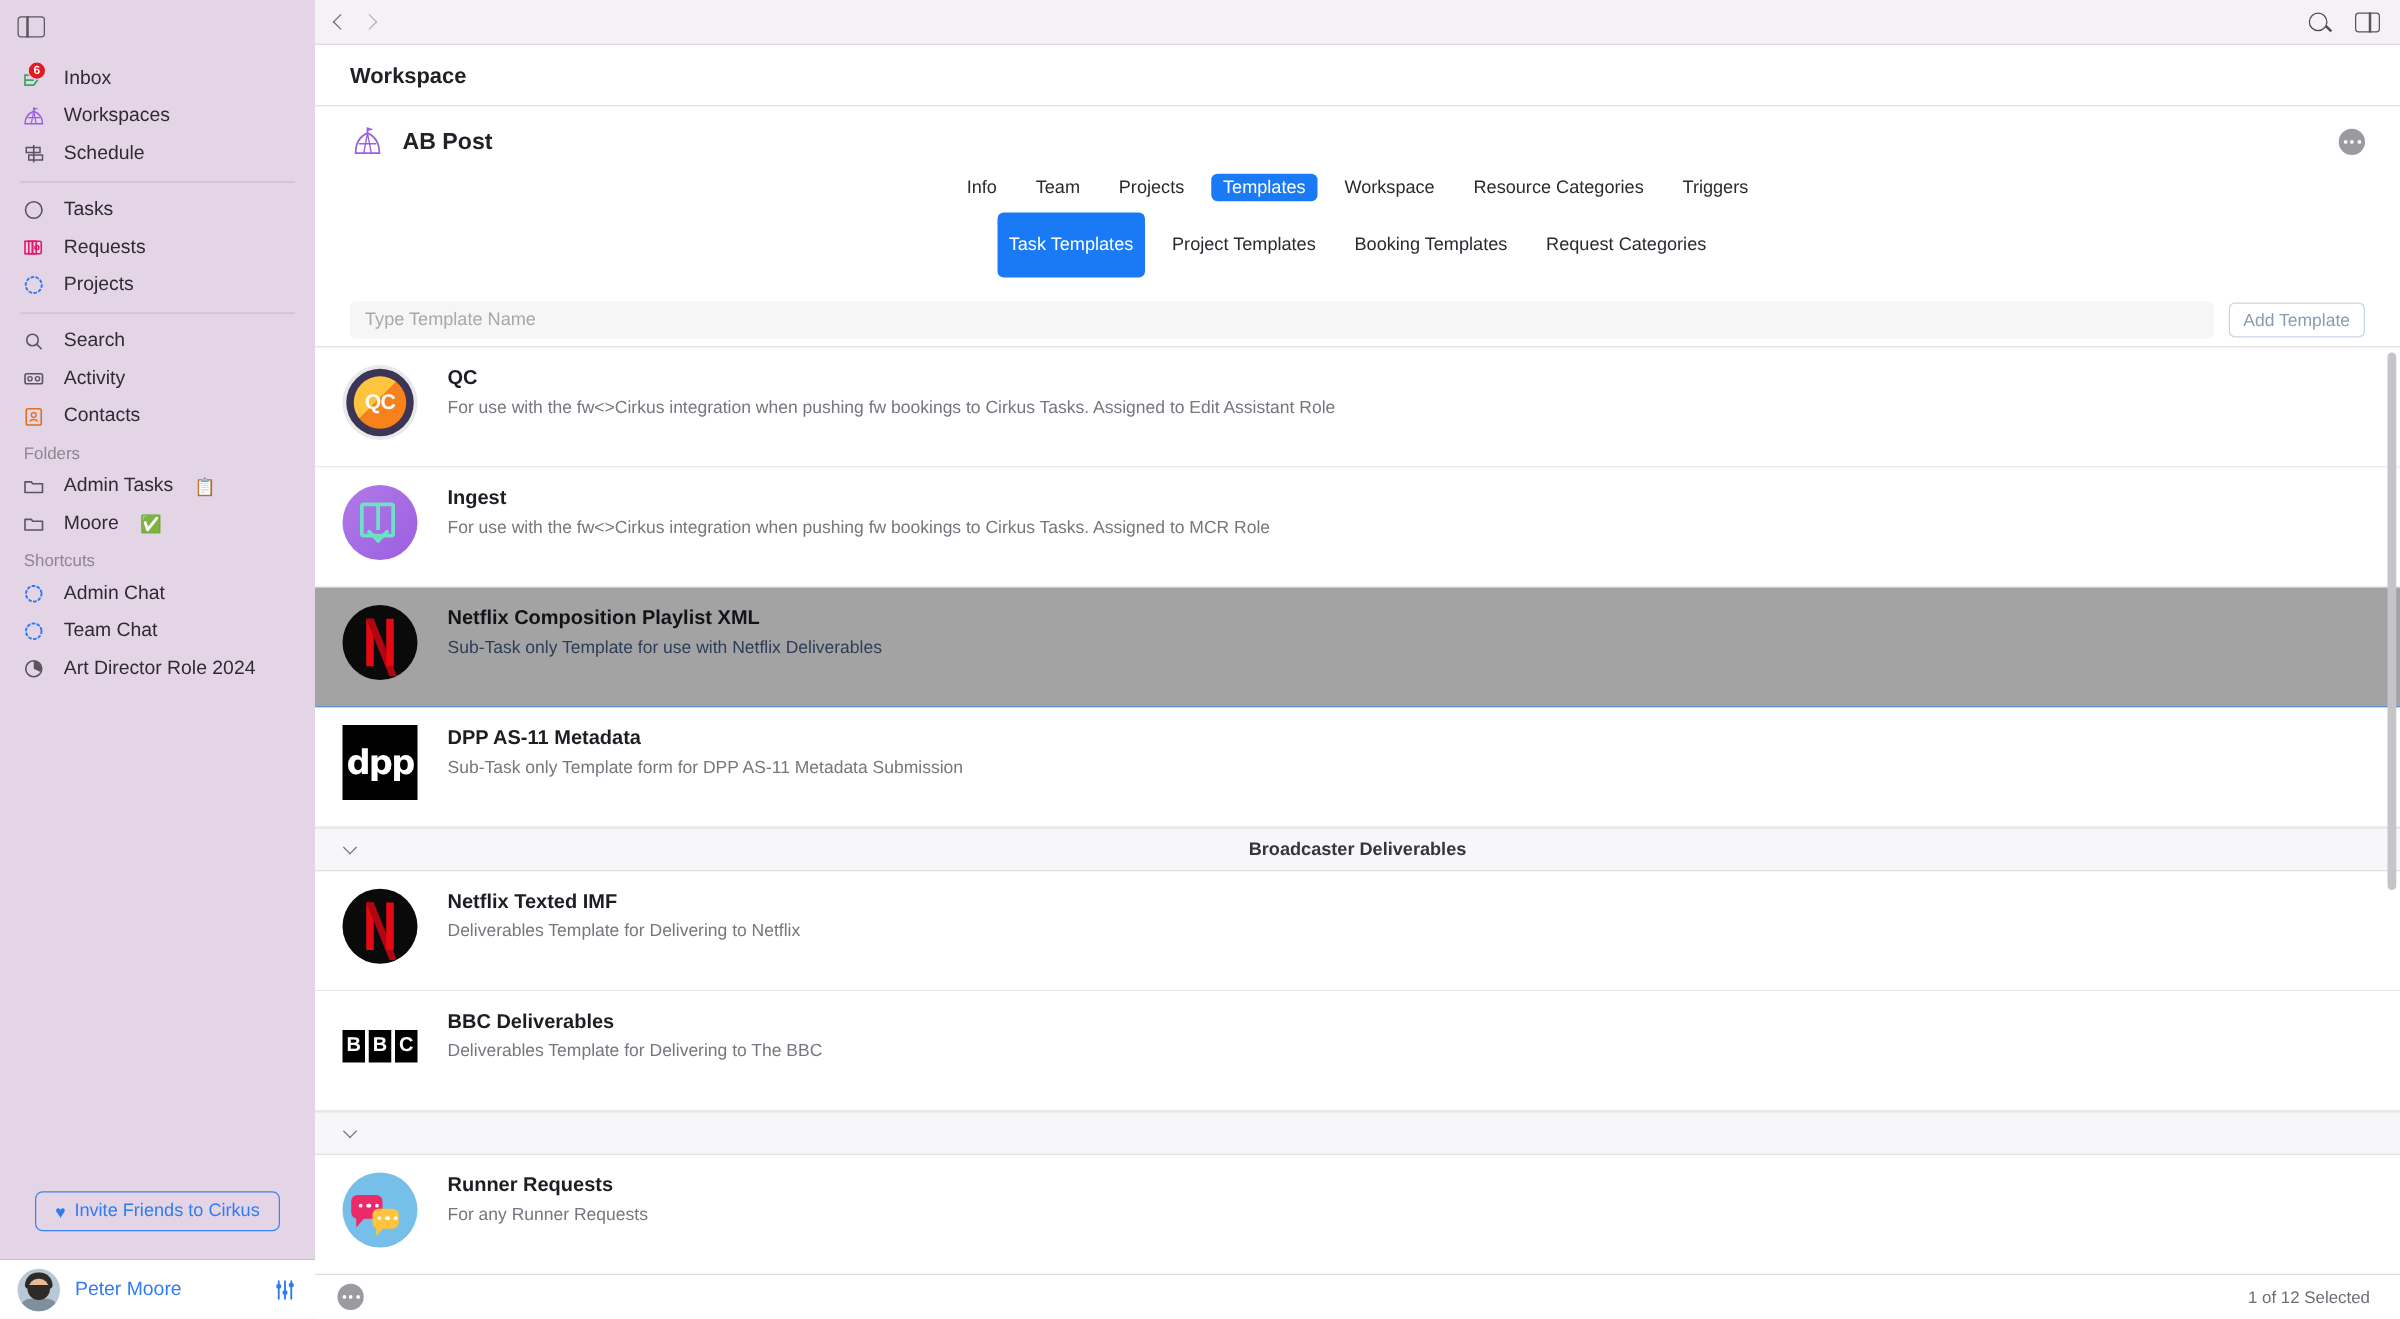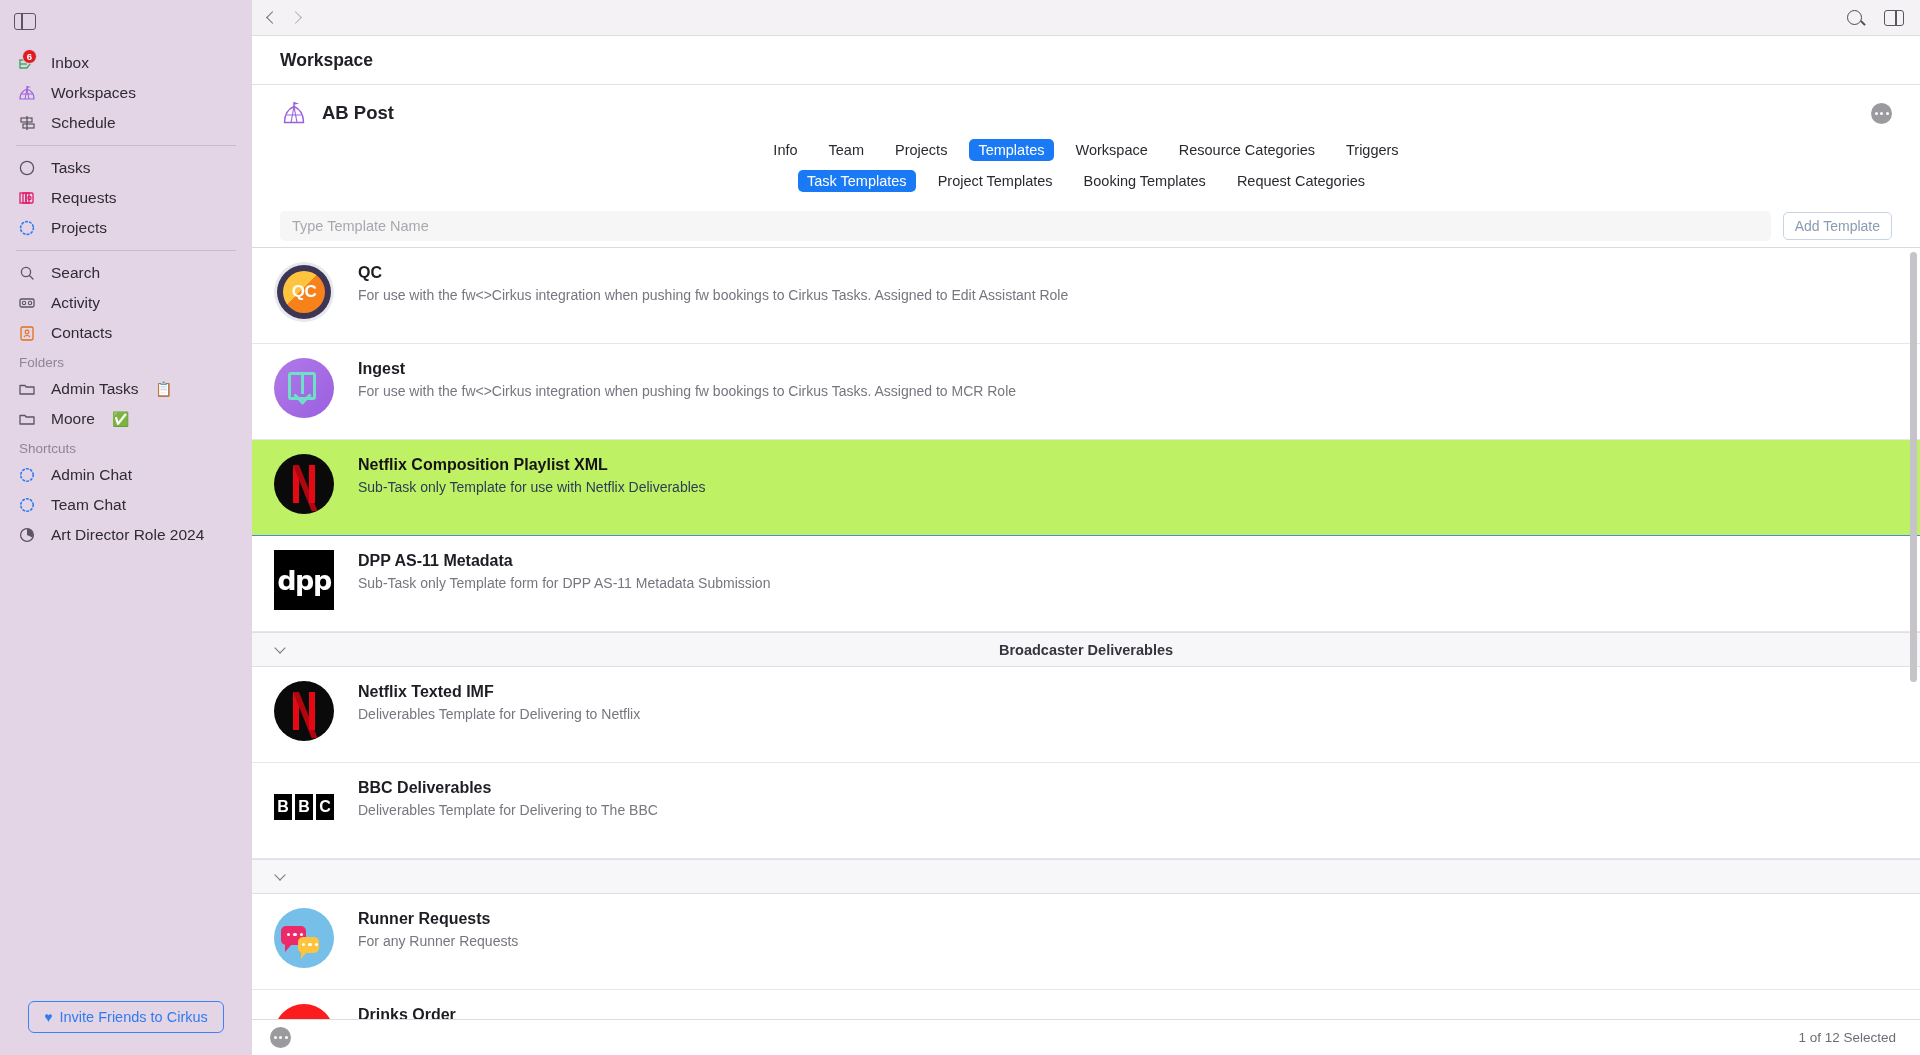--- a/index.html
+++ b/index.html
@@ -120,21 +120,21 @@
   .more-circle i { width: 3px; height: 3px; background: #fff; border-radius: 50%; display:block; }
 
   .tabs-row { display: flex; justify-content: center; gap: 13px; padding: 2px 0 6px 0; }
   .tab {
     font-size: 14.5px; color: #2b2930; padding: 3px 9px; border-radius: 5px; cursor: pointer;
     white-space: nowrap;
   }
   .tab.active { background: #1a7af5; color: #fff; }
   .subtabs-row { display: flex; justify-content: center; gap: 13px; padding: 3px 0 12px 0; }
   .subtab {
-    font-size: 14.5px; color: #2b2930; padding: 3px 9px; border-radius: 5px; cursor: pointer;
+    font-size: 14.5px; color: #2b2930; padding: 18px 9px; border-radius: 5px; cursor: pointer;
     white-space: nowrap;
   }
   .subtab.active { background: #1a7af5; color: #fff; }
 
   .search-row {
     display: flex; align-items: center; gap: 12px;
     padding: 0 28px 0 28px; height: 44px;
     border-bottom: 1px solid #dcdade;
   }
   .tmpl-input {
@@ -151,21 +151,21 @@
 
   
   .list-scroll { flex: 1; overflow: hidden; position: relative; }
   .list-inner { padding-bottom: 40px; }
 
   .row {
     display: flex; align-items: flex-start; gap: 24px;
     padding: 14px 28px 14px 22px; min-height: 96px;
     border-bottom: 1px solid #e8e6ea; cursor: pointer; background: #fff;
   }
-  .row.selected { background: #bef264; border-bottom-color: #5089e3; }
+  .row.selected { background: #a3a3a3; border-bottom-color: #5089e3; }
   .row-thumb { width: 60px; height: 60px; flex: 0 0 60px; position: relative; }
   .row-text { padding-top: 2px; min-width: 0; }
   .row-title { font-size: 16px; font-weight: 700; color: #1f1d24; margin-bottom: 5px; }
   .row-sub { font-size: 14px; color: #77757e; }
   .row.selected .row-title { color: #151318; }
   .row.selected .row-sub { color: #2c3d56; }
 
   .section-row {
     display: flex; align-items: center;
     height: 35px; background: #f7f6f8;
@@ -407,20 +407,37 @@
 
     </nav>
 
     <div class="invite-wrap">
       <button class="invite-btn">
         <span class="heart">♥</span>
         <span>Invite Friends to Cirkus</span>
       </button>
     </div>
 
+    <div class="userbar">
+      <div class="avatar">
+        <div class="body"></div>
+          <div class="hair"></div>
+          <div class="face"></div>
+          <div class="beard"></div>
+      </div>
+      <span class="username">Peter Moore</span>
+      <span class="sliders-ico">
+        <svg width="20" height="20" viewBox="0 0 20 20">
+          <path d="M5 3 L5 17 M10 3 L10 17 M15 3 L15 17" stroke="#2f7bf0" stroke-width="1.5" stroke-linecap="round"></path>
+          <circle cx="5" cy="7" r="2" fill="#2f7bf0"></circle>
+          <circle cx="10" cy="12" r="2" fill="#2f7bf0"></circle>
+          <circle cx="15" cy="6" r="2" fill="#2f7bf0"></circle>
+        </svg>
+      </span>
+    </div>
   </aside>
 
   <section class="main">
 
     <div class="topbar">
       <div class="navarrows">
         <span class="chev left"></span>
         <span class="chev right"></span>
       </div>
       <div class="topbar-right">

